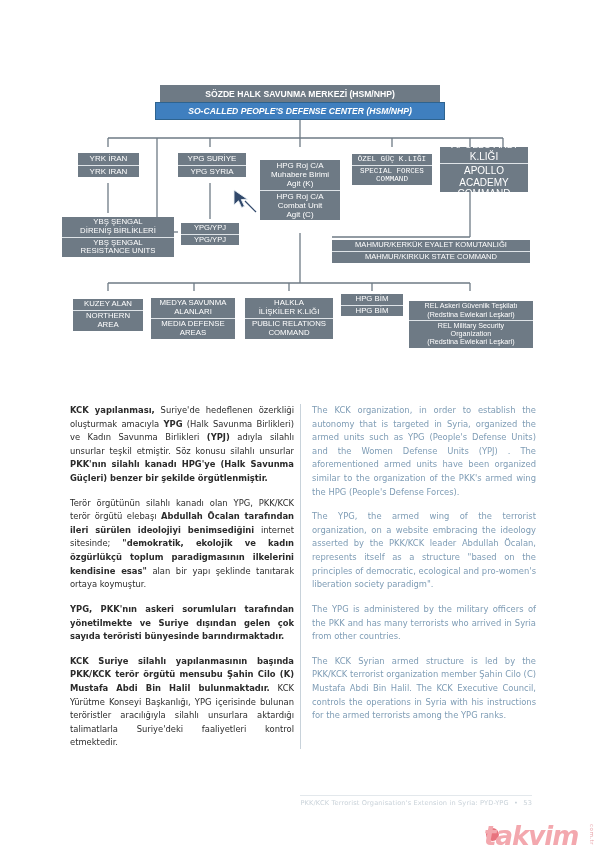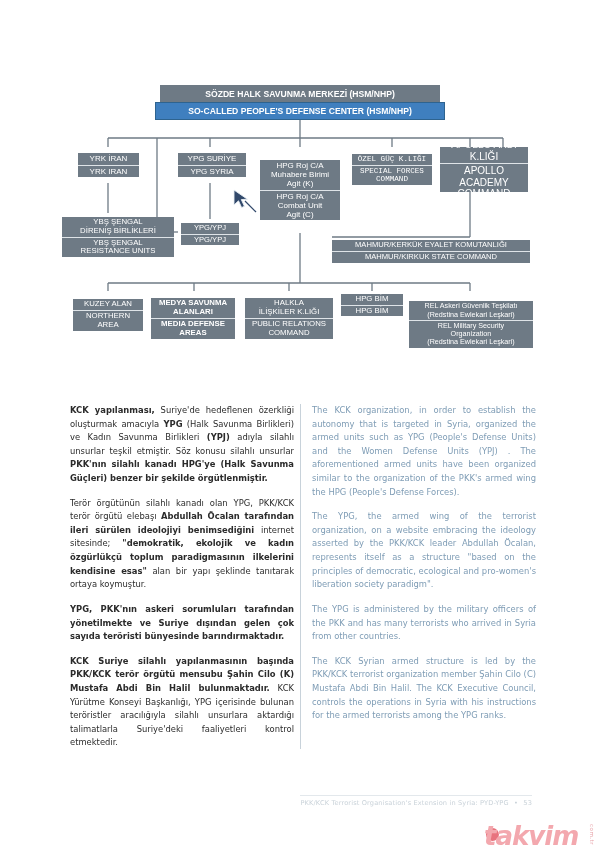--- a/index.html
+++ b/index.html
@@ -44,21 +44,21 @@
     display:flex;align-items:center;justify-content:center;
   }
   .hdr-en{
     position:absolute;
     box-sizing:border-box;
     background:#3f7fbf;
     color:#ffffff;
     font-weight:bold;
     text-align:center;
     border:1px solid #2e638f;
-    display:flex;align-items:center;justify-content:center;
+    display:flex;align-items:center;justify-content:center;font-style:italic;
   }
 
   .cursor{position:absolute;left:232px;top:188px;width:26px;height:26px;}
 
   
   .col{position:absolute;top:404px;width:224px;}
   .col-left{left:70px;}
   .col-right{left:312px;}
   .divider{position:absolute;left:300px;top:404px;width:1px;height:345px;background:#c8d2da;}
 
@@ -202,21 +202,21 @@
       <span class="tr">MAHMUR/KERKÜK EYALET KOMUTANLIĞI</span>
       <span class="en">MAHMUR/KIRKUK STATE COMMAND</span>
     </div>
 
     <div class="box" style="left:73px;top:291px;width:70px;height:48px;font-size:7.8px;white-space:pre-line;">
       <span class="tr">KUZEY ALAN</span>
       <span class="en">NORTHERN
 AREA</span>
     </div>
 
-    <div class="box" style="left:151px;top:291px;width:84px;height:55px;font-size:7.8px;white-space:pre-line;font-weight:bold;">
+    <div class="box" style="left:151px;top:291px;width:84px;height:55px;font-size:7.8px;white-space:pre-line;">
       <span class="tr">MEDYA SAVUNMA
 ALANLARI</span>
       <span class="en">MEDIA DEFENSE
 AREAS</span>
     </div>
 
     <div class="box" style="left:245px;top:291px;width:88px;height:55px;font-size:7.8px;white-space:pre-line;">
       <span class="tr">HALKLA
 İLİŞKİLER K.LIĞI</span>
       <span class="en">PUBLIC RELATIONS

